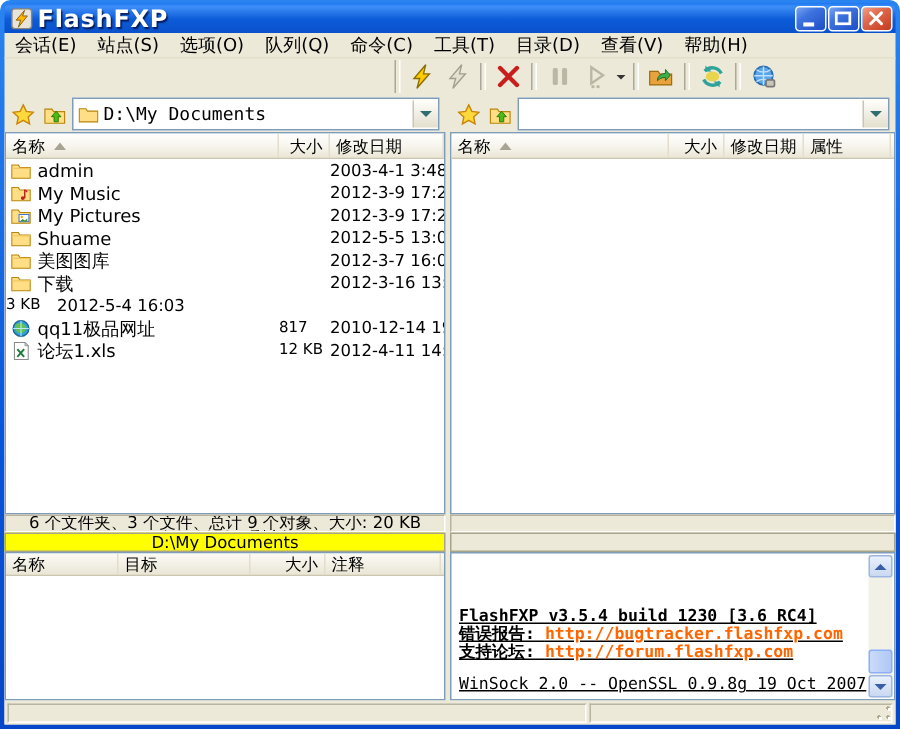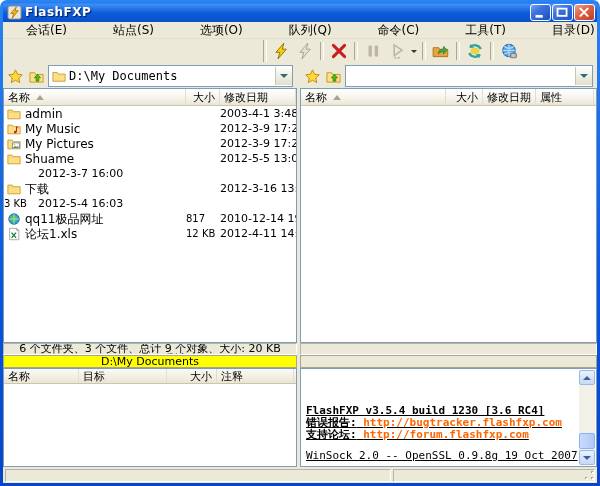--- a/index.html
+++ b/index.html
@@ -5,32 +5,32 @@
   html,body{margin:0;padding:0;}
   body{width:600px;height:486px;position:relative;overflow:hidden;
        font-family:"DejaVu Sans","Liberation Sans",sans-serif;font-size:12px;color:#000;}
   .frame{position:absolute;inset:0;background:linear-gradient(180deg,#2A84F0,#0855DD 60%,#0646C8);
          border-radius:7px 7px 0 0;}
   
   .titlebar{position:absolute;left:3px;top:2px;right:3px;height:20px;display:flex;align-items:center;
             background:linear-gradient(180deg,#1E77F2 0%,#3E8EF8 12%,#0C5BD8 55%,#0A51CC 100%);
             border-radius:5px 5px 0 0;padding:0 2px;}
   .titlebar .appicon{width:15px;height:15px;margin:0 3px 0 2px;}
-  .titlebar .ttext{color:#fff;font-weight:bold;font-size:12px;
+  .titlebar .ttext{color:#fff;font-weight:bold;font-size:16px;
             text-shadow:1px 1px 1px rgba(0,0,40,.7);flex:1;letter-spacing:.5px;}
   .winbtn{width:21px;height:17px;border:1px solid #fff;border-radius:3px;margin-left:1px;
           position:relative;box-sizing:border-box;}
   .winbtn.min,.winbtn.max{background:linear-gradient(145deg,#7AA4F2 0%,#3E74E0 35%,#1C4FC4 100%);}
   .winbtn.close{background:linear-gradient(145deg,#F2A088 0%,#E0674A 40%,#C33B1E 100%);}
   .winbtn svg{position:absolute;inset:0;}
   
   .content{position:absolute;left:3px;top:22px;width:594px;height:461px;background:#ECE9D8;}
   .menubar{position:absolute;left:0;top:0;width:594px;height:16px;display:flex;align-items:center;
            border-bottom:1px solid #E3DFCB;}
-  .menuitem{padding:1px 23px;white-space:nowrap;font-size:12px;line-height:14px;}
+  .menuitem{padding:1px 7px;white-space:nowrap;font-size:12px;line-height:14px;}
   .toolbar{position:absolute;left:0;top:16px;width:594px;height:26px;}
   .tb-div{position:absolute;left:260px;top:2px;height:22px;width:2px;
           border-left:1px solid #ACA899;border-right:1px solid #fff;}
   .tb-icons{position:absolute;left:266px;top:2px;height:22px;display:flex;align-items:center;}
   .tbbtn{width:24px;height:22px;display:flex;align-items:center;justify-content:center;}
   .tbbtn svg{width:18px;height:18px;}
   .tbsep{width:2px;height:18px;margin:0 3px;border-left:1px solid #ACA899;border-right:1px solid #fff;}
   .dd-arrow{width:10px;height:22px;display:flex;align-items:center;justify-content:center;}
   .dd-arrow:after{content:"";border:3.5px solid transparent;border-top-color:#333;margin-top:4px;}
   
@@ -315,20 +315,29 @@
                   <path d="M1 3.5h5l1.2 1.8H15V13.5H1z" fill="#FFDE85" stroke="#B8860B" stroke-width="0.8"></path>
                   <path d="M1 6h14" stroke="#F5C760" stroke-width="0.8"></path>
                 </svg>
               </span>
               <span class="ntxt">Shuame</span>
             </span>
             <span class="c-size"></span>
             <span class="c-date">2012-5-5 13:06</span>
           </div>
           <div class="lrow">
+            <span class="c-name">
+              <span class="ficon">
+                <svg viewBox="0 0 16 16">
+                  <path d="M1 3.5h5l1.2 1.8H15V13.5H1z" fill="#FFDE85" stroke="#B8860B" stroke-width="0.8"></path>
+                  <path d="M1 6h14" stroke="#F5C760" stroke-width="0.8"></path>
+                </svg>
+              </span>
+              <span class="ntxt">美图图库</span>
+            </span>
             <span class="c-size"></span>
             <span class="c-date">2012-3-7 16:00</span>
           </div>
           <div class="lrow">
             <span class="c-name">
               <span class="ficon">
                 <svg viewBox="0 0 16 16">
                   <path d="M1 3.5h5l1.2 1.8H15V13.5H1z" fill="#FFDE85" stroke="#B8860B" stroke-width="0.8"></path>
                   <path d="M1 6h14" stroke="#F5C760" stroke-width="0.8"></path>
                 </svg>

